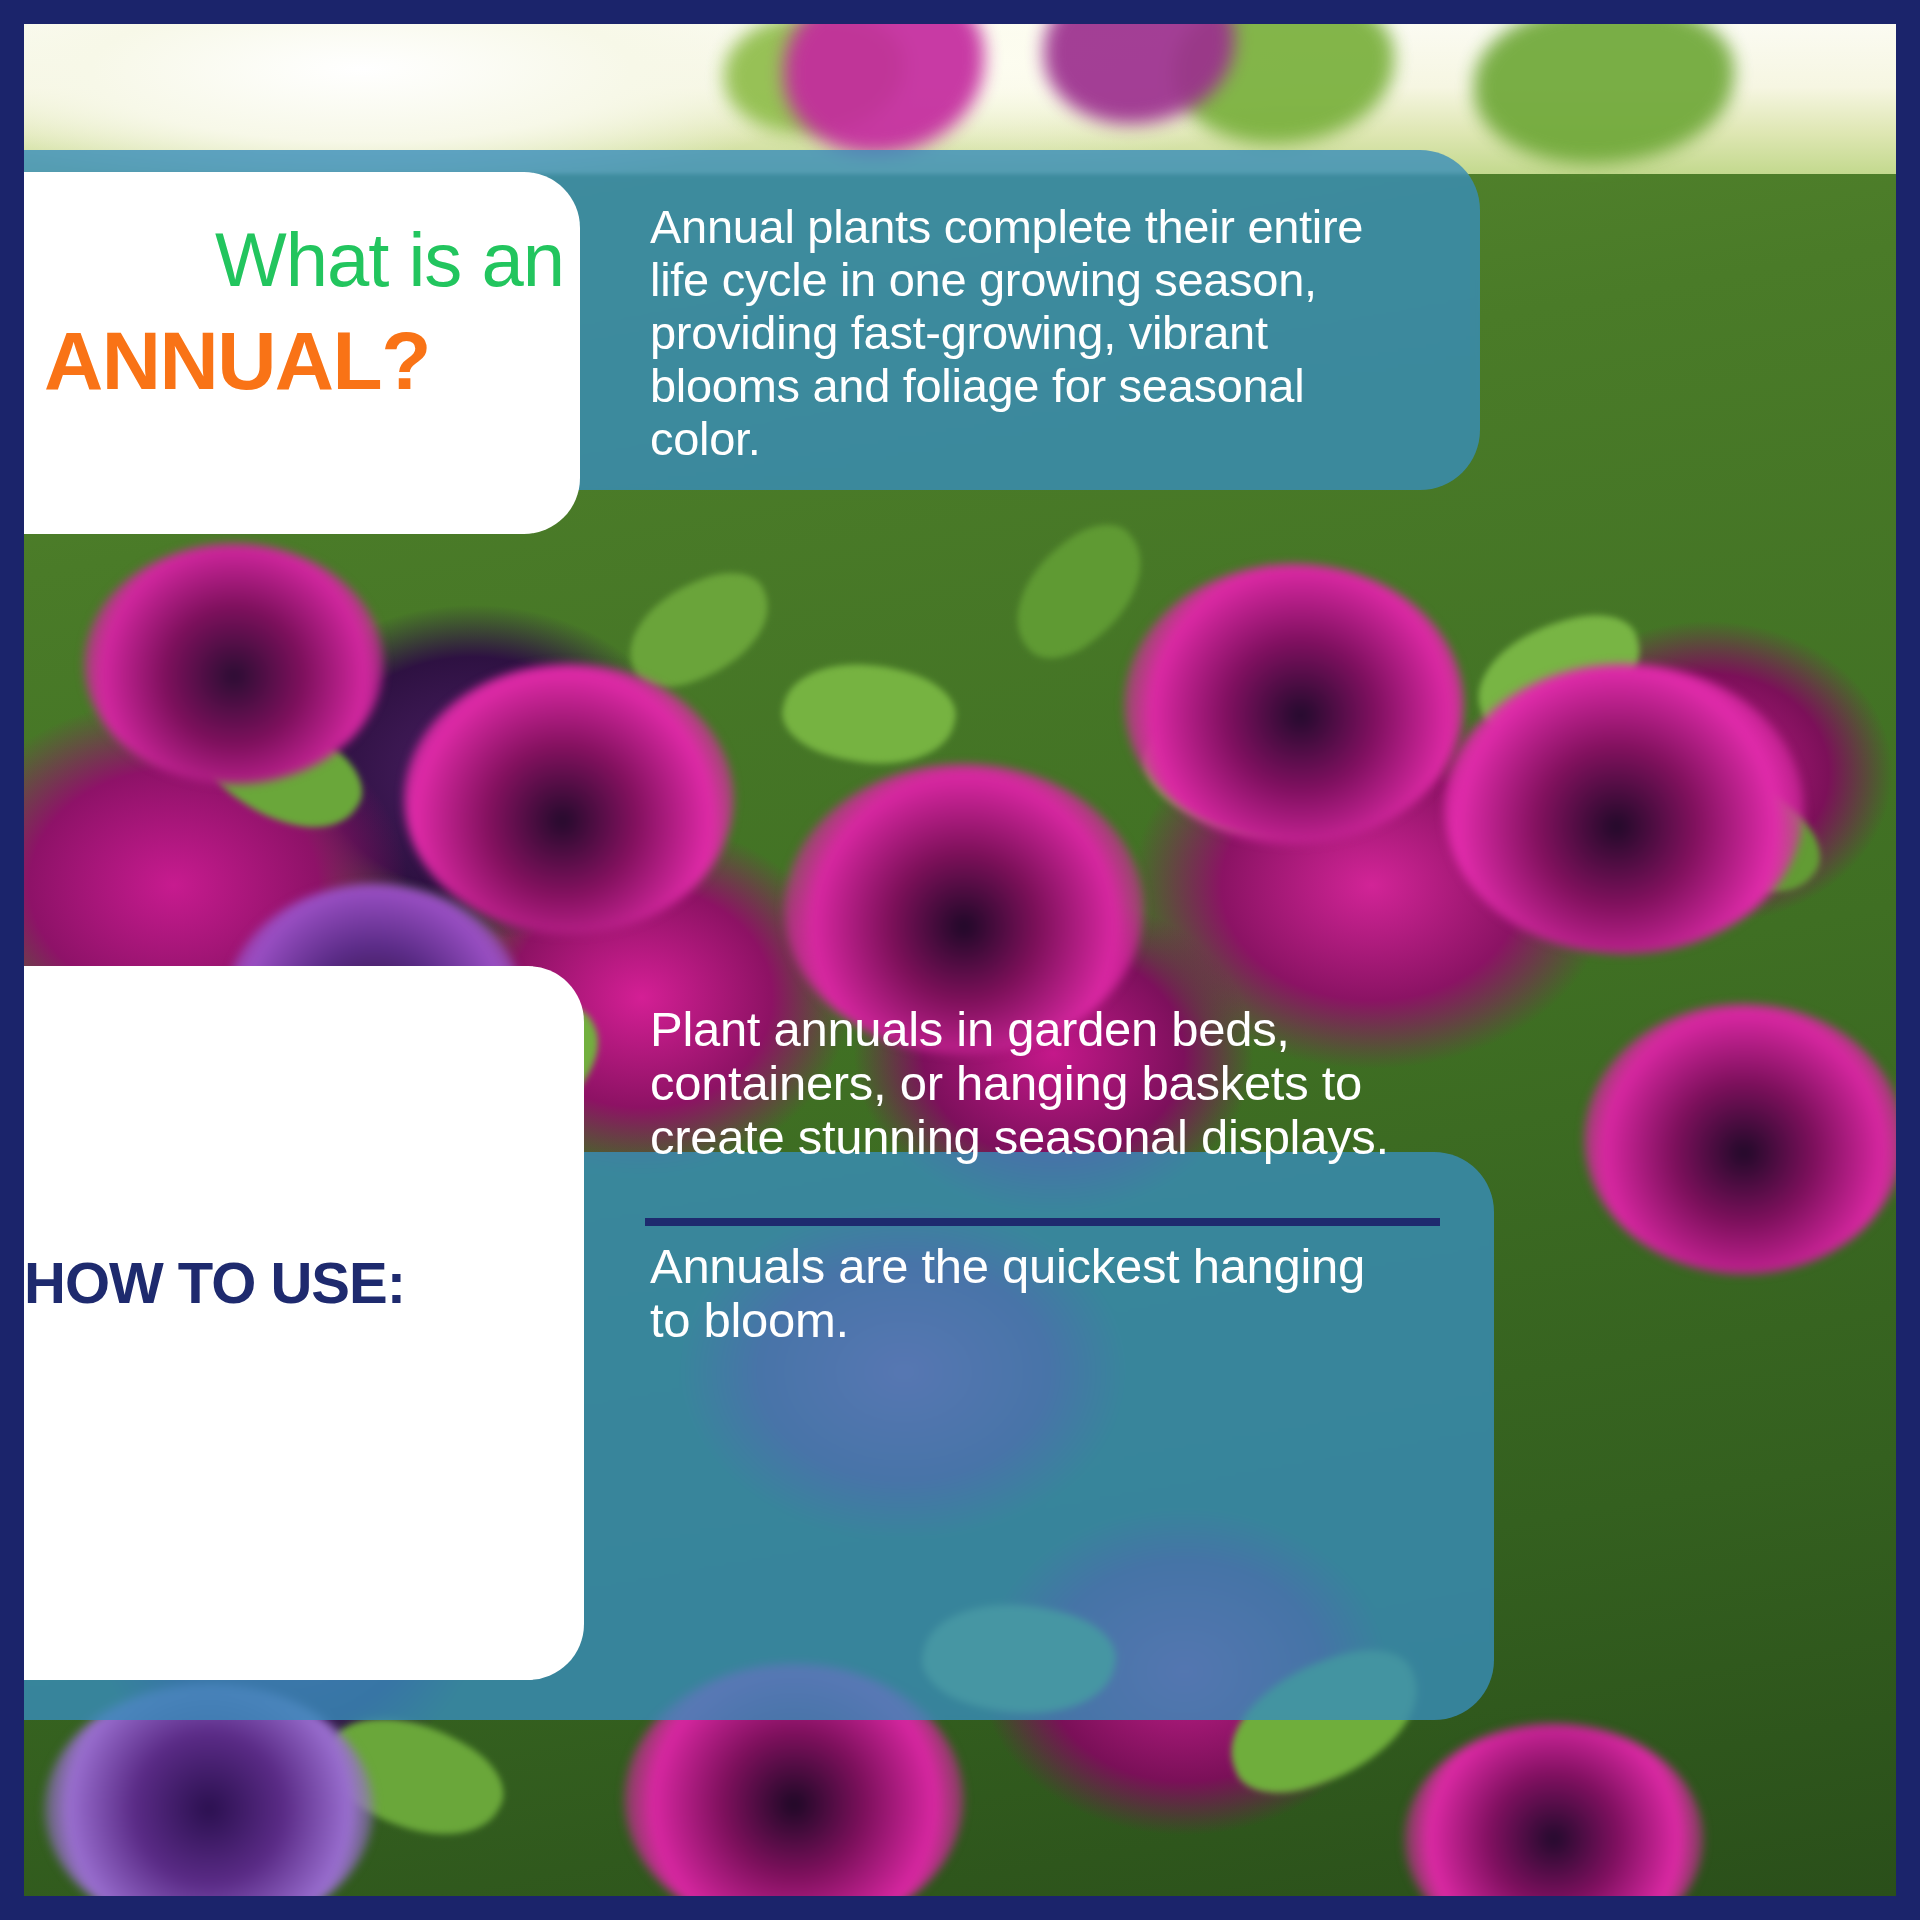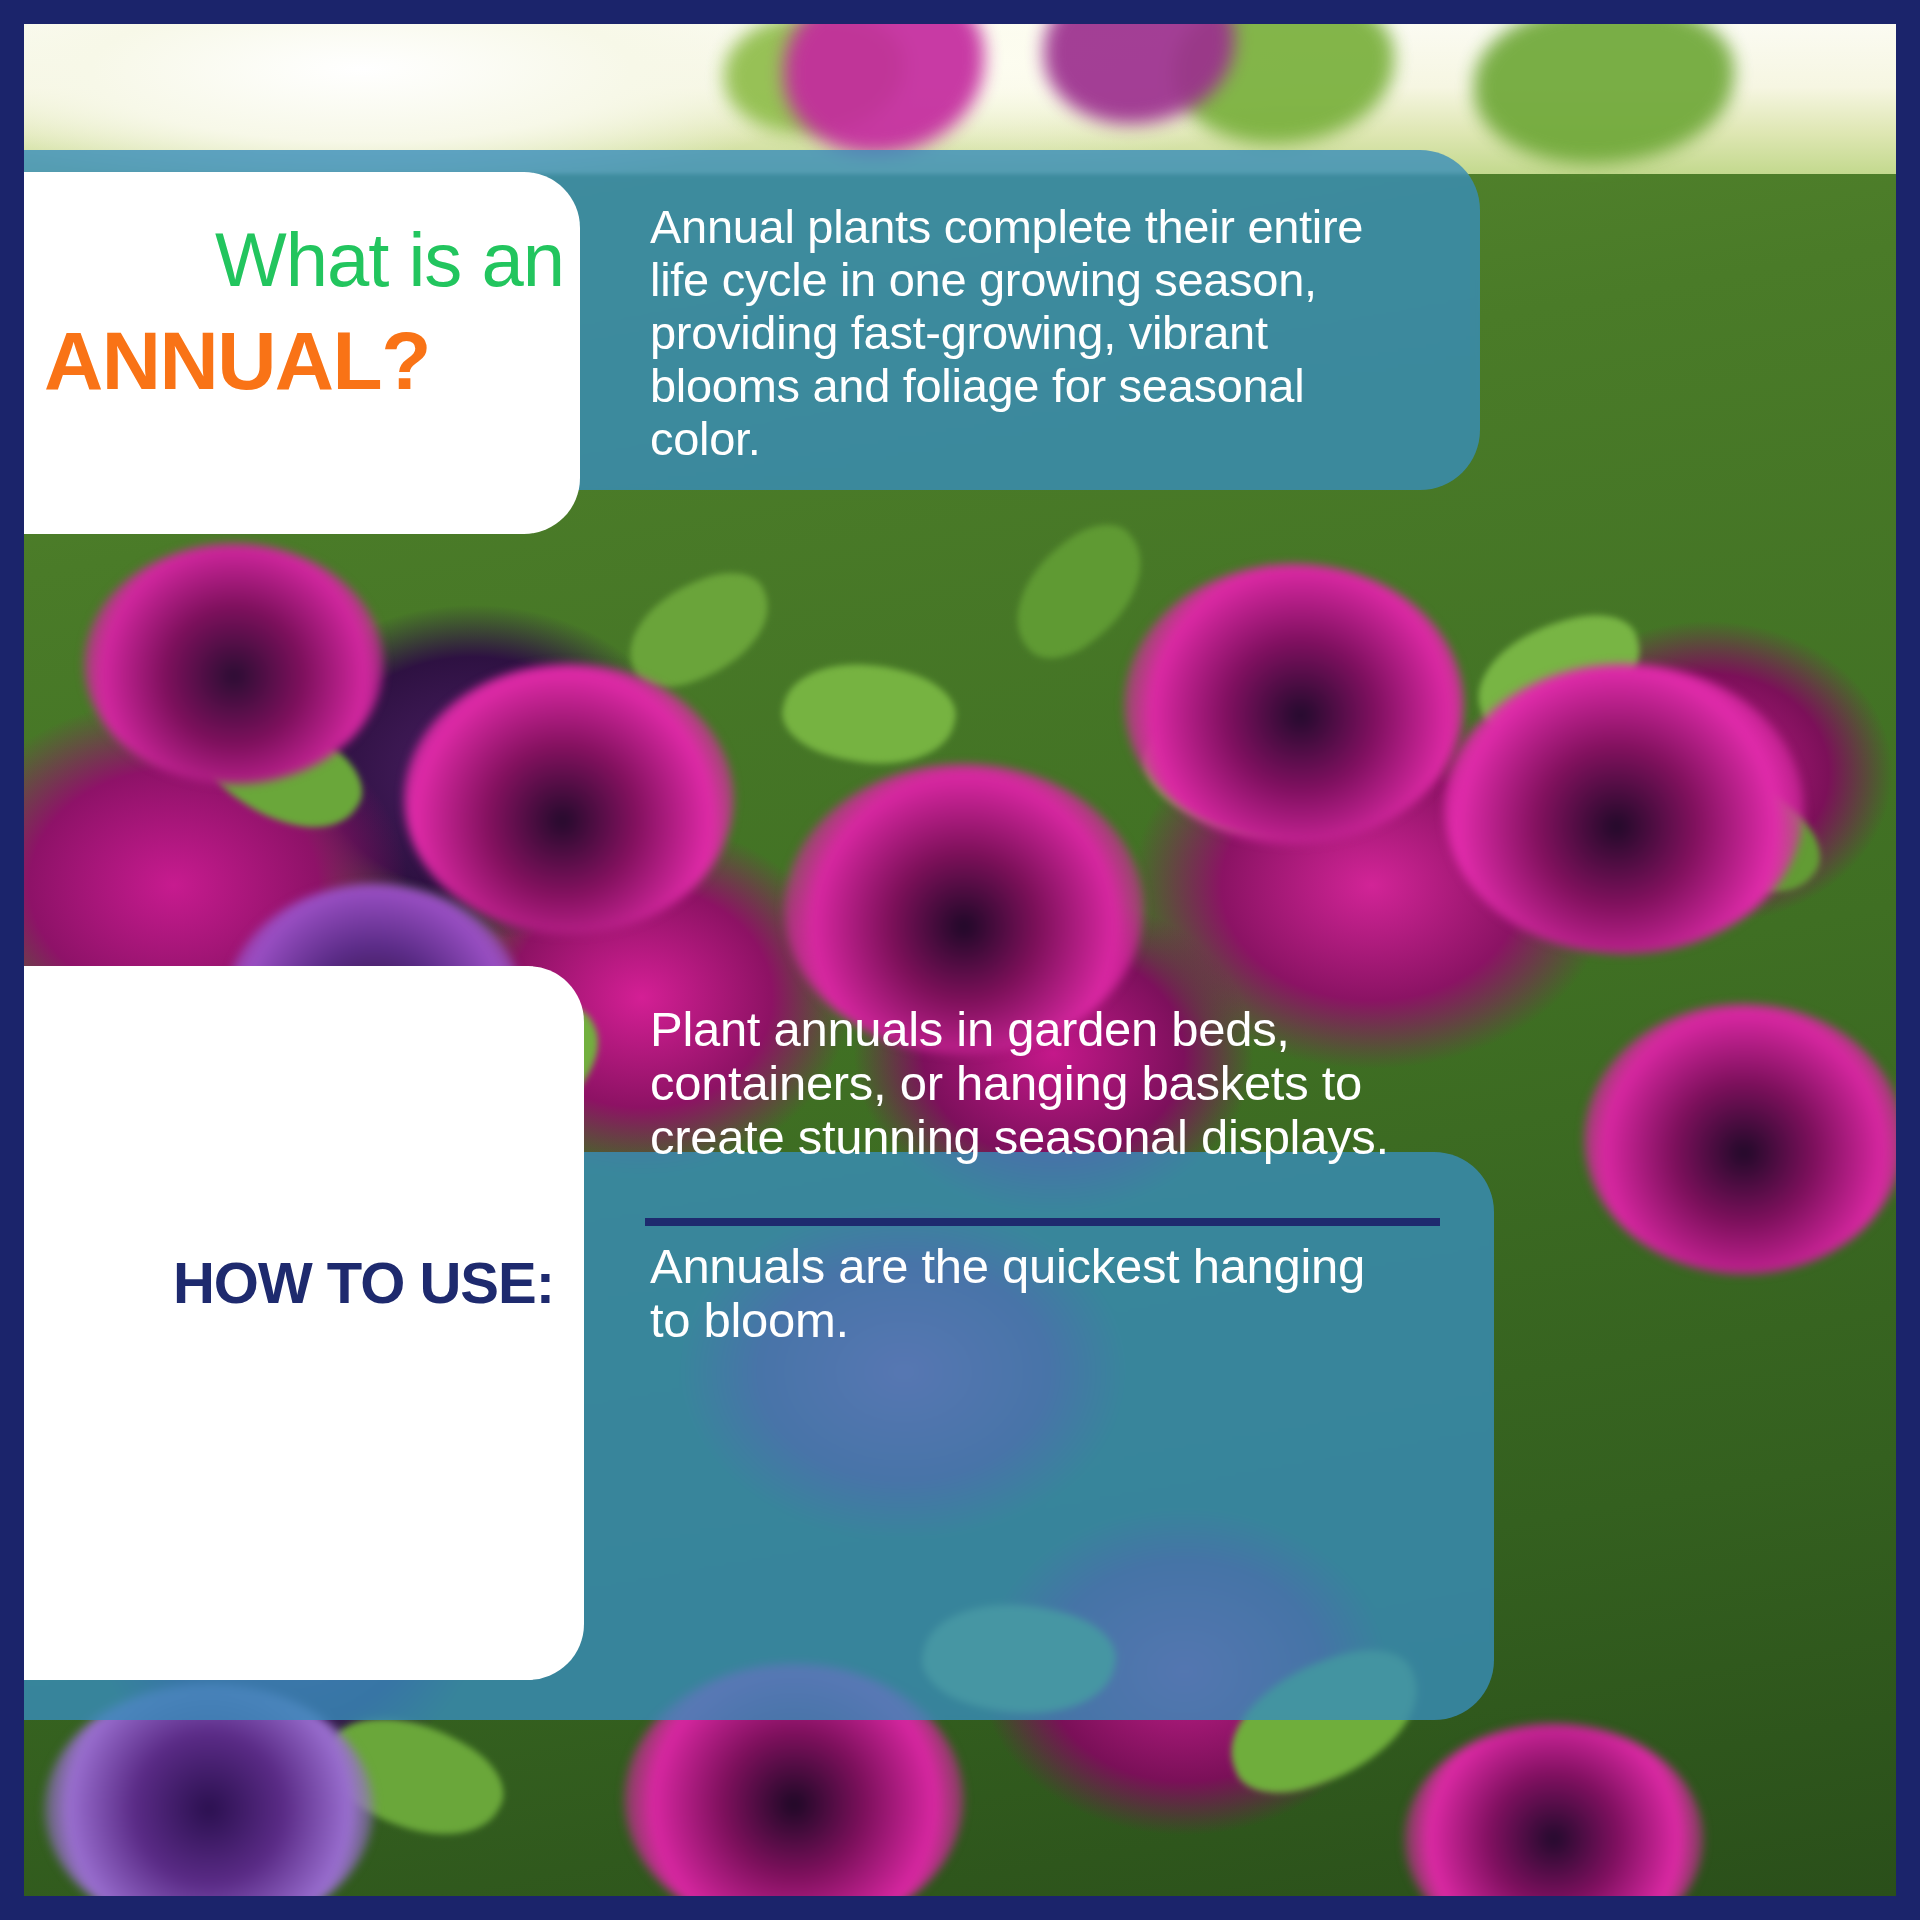--- a/index.html
+++ b/index.html
@@ -114,21 +114,21 @@
 
   .desc{
     position:absolute; z-index:40;
     left:650px; top:200px; width:760px;
     font-size:47px; font-weight:400; line-height:1.13;
     color:#ffffff; letter-spacing:-0.3px;
   }
 
   .lbl{
     position:absolute; z-index:40;
-    width:530px; text-align:right;
+    width:530px; 
     font-size:58px; font-weight:800; line-height:1;
     color:#1e2a6e; letter-spacing:-1px;
   }
   .lbl-how{ left:24px; top:1254px; }
   .lbl-fun{ left:24px; top:1460px; }
 
   .use-text{
     position:absolute; z-index:40;
     left:650px; top:988px; width:800px;
     font-size:49px; font-weight:400; line-height:1.1;

